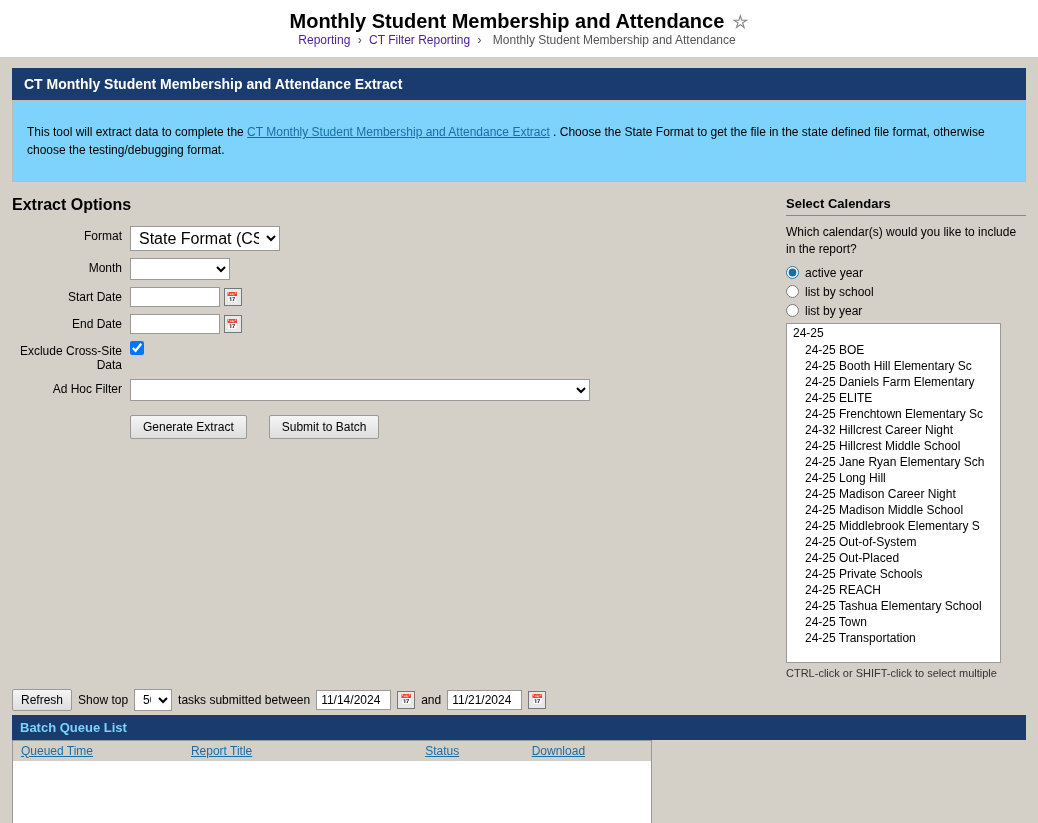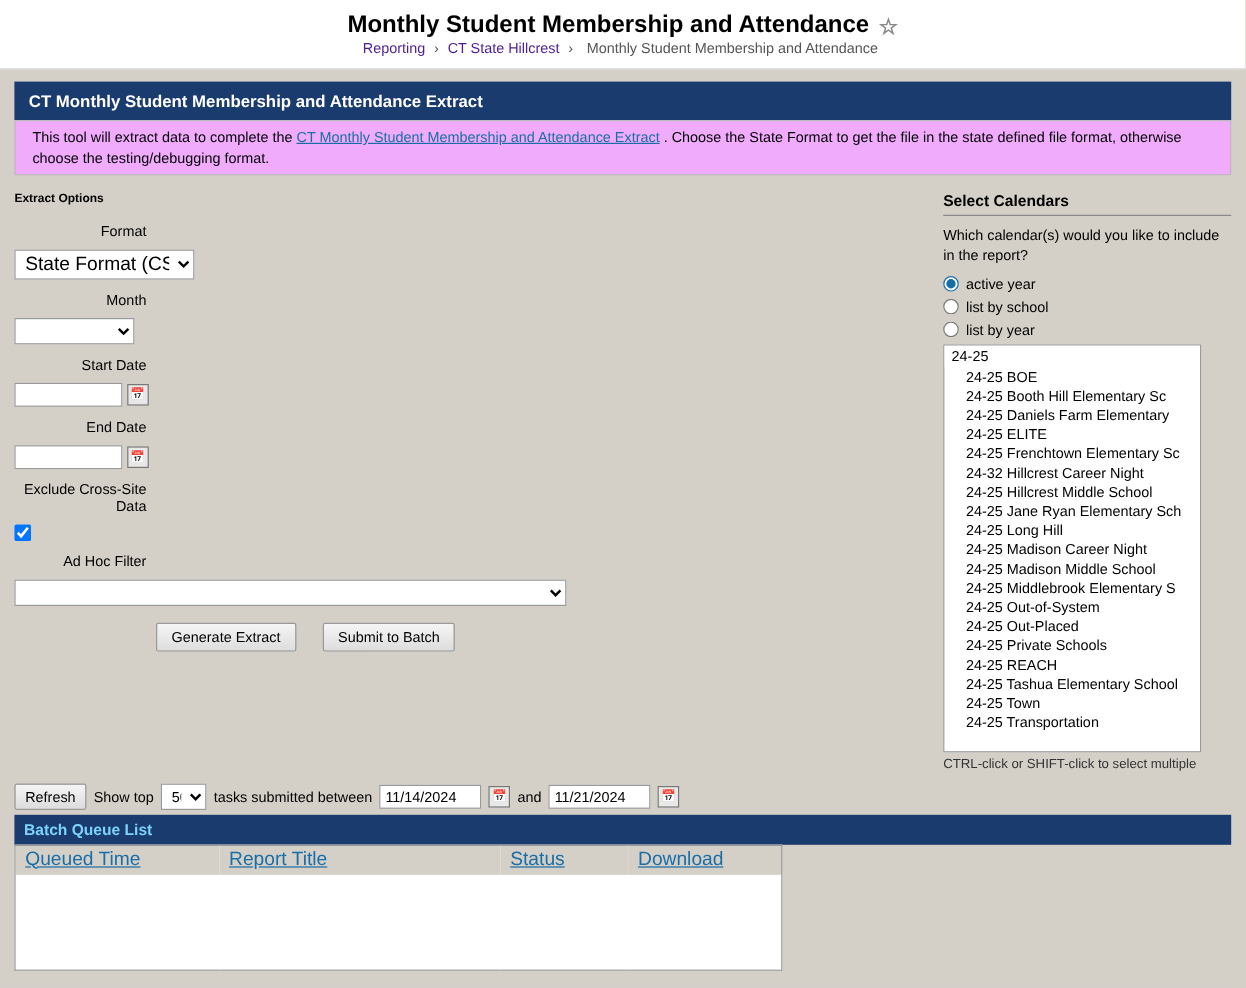--- a/index.html
+++ b/index.html
@@ -55,23 +55,23 @@
       background: #1a3b6e;
       color: #fff;
       padding: 8px 12px;
       font-weight: bold;
       font-size: 14px;
       margin-bottom: 0;
     }
 
     
     .info-box {
-      background: #f0abfc;
+      background: #7dd3fc;
       border: 1px solid #bbb;
-      padding: 4px 14px;
+      padding: 22px 14px;
       margin-bottom: 10px;
       font-size: 12px;
       line-height: 1.5;
     }
     .info-box a {
       color: #1a6ea8;
     }
 
     
     .two-col {
@@ -80,30 +80,29 @@
       margin-bottom: 10px;
     }
 
     
     .extract-options {
       background: #d4d0c8;
       flex: 1;
     }
     .panel-heading {
       font-weight: bold;
-      font-size: 10px;
+      font-size: 16px;
       margin-bottom: 8px;
       padding: 4px 0;
     }
     .form-row {
       display: flex;
       align-items: flex-start;
       margin-bottom: 7px;
       gap: 8px;
-      flex-direction: column;
     }
     .form-label {
       width: 110px;
       font-size: 12px;
       text-align: right;
       padding-top: 3px;
       flex-shrink: 0;
     }
     .form-control {
       display: flex;
@@ -245,42 +244,42 @@
       background: #fff;
       width: 38px;
     }
     .batch-controls span {
       font-size: 12px;
     }
     .batch-controls input.date-field {
       font-size: 12px;
       padding: 2px 4px;
       border: 1px solid #999;
-      width: 85px;
+      width: 75px;
     }
 
     .batch-queue-title {
       background: #1a3b6e;
       color: #7dd3fc;
       padding: 5px 8px;
       font-weight: bold;
       font-size: 13px;
     }
     .batch-table {
       width: 640px;
       border-collapse: collapse;
       background: #fff;
       border: 1px solid #999;
     }
     .batch-table th {
       background: #d4d0c8;
       color: #1a6ea8;
       text-align: left;
       font-weight: normal;
-      font-size: 16px;
+      font-size: 12px;
       padding: 3px 8px;
       border: none;
       text-decoration: underline;
       cursor: pointer;
     }
     .batch-table td {
       padding: 3px 8px;
       font-size: 12px;
       border: none;
     }
@@ -292,21 +291,21 @@
 <body>
 
 <div class="header">
   <div class="header-title">
     <span>Monthly Student Membership and Attendance</span>
     <span class="star-icon">☆</span>
   </div>
   <div class="breadcrumb">
     <a href="#">Reporting</a>
     <span> › </span>
-    <a href="#">CT State Hillcrest</a>
+    <a href="#">CT Filter Reporting</a>
     <span> › </span>
     <span>Monthly Student Membership and Attendance</span>
   </div>
 </div>
 
 <div class="main">
 
   <div class="section-title-bar">
     <span>CT Monthly Student Membership and Attendance Extract</span>
   </div>

